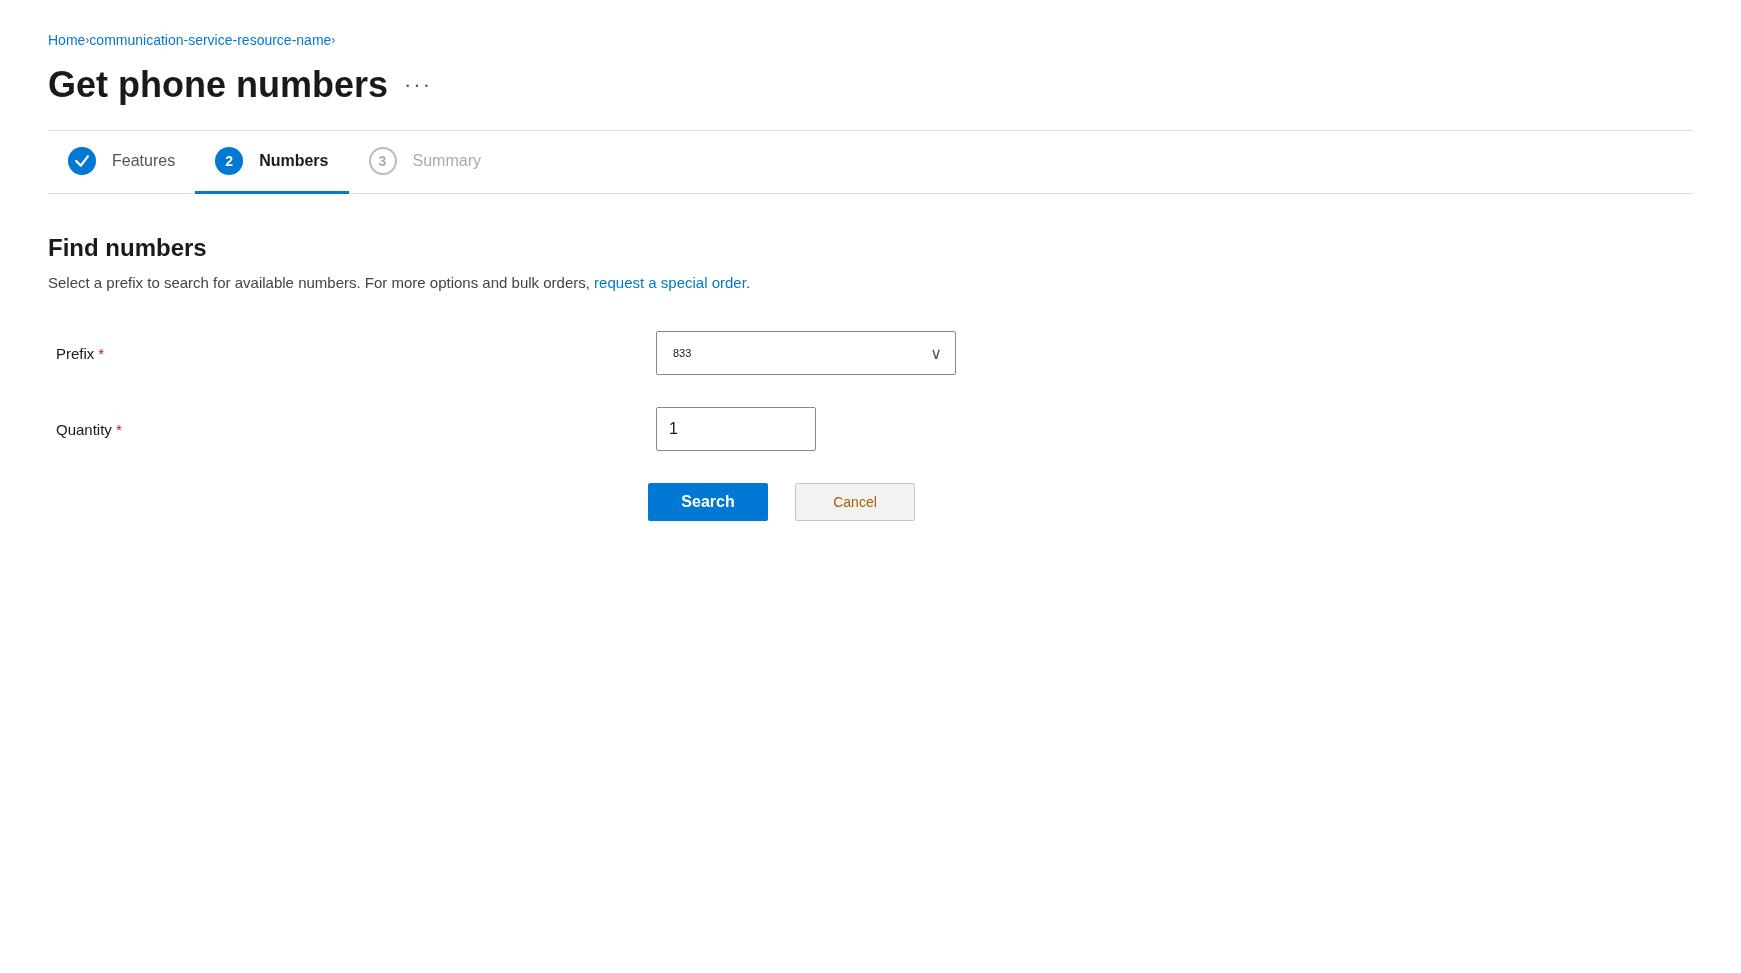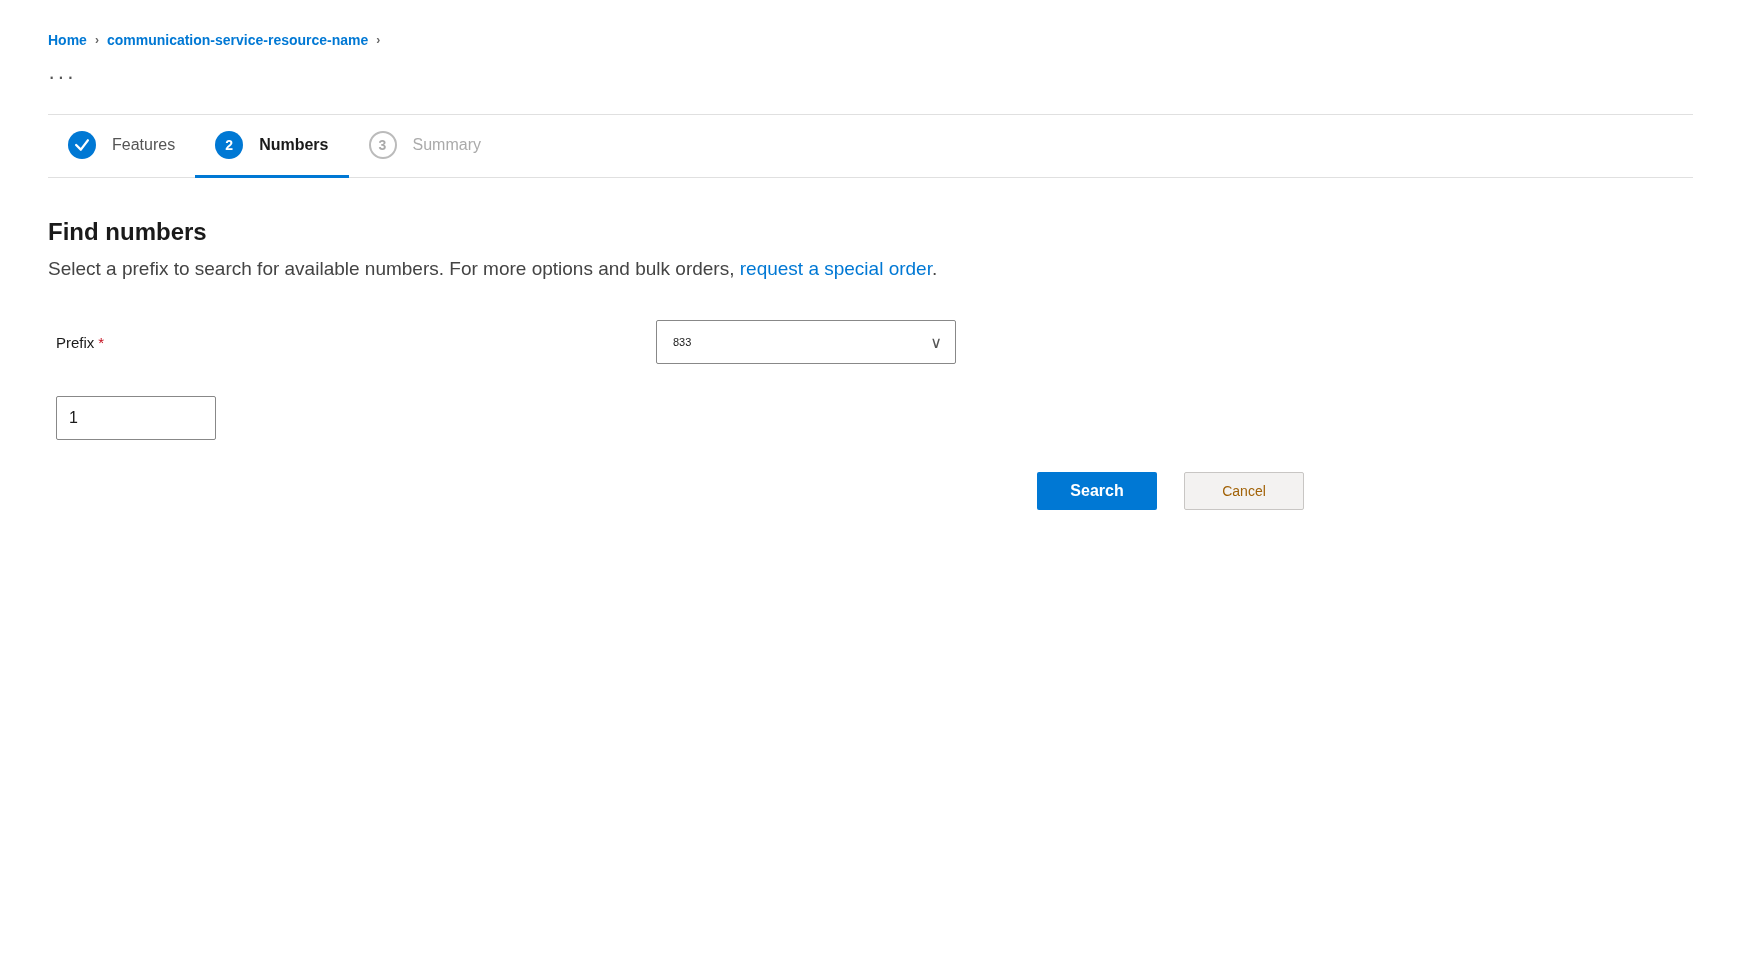--- a/index.html
+++ b/index.html
@@ -13,24 +13,22 @@
       background: #ffffff;
       color: #333333;
       width: 1741px;
       min-height: 973px;
       padding: 32px 48px;
     }
 
     .breadcrumb {
       display: flex;
       align-items: center;
-      gap: 8px;
       margin-bottom: 16px;
       font-size: 14px;
-      font-weight: bold;
     }
 
     .breadcrumb-link {
       color: #0078d4;
       text-decoration: none;
       cursor: pointer;
     }
 
     .breadcrumb-separator {
       color: #666;
@@ -128,21 +126,21 @@
     }
 
     .section-title {
       font-size: 24px;
       font-weight: 600;
       color: #1a1a1a;
       margin-bottom: 12px;
     }
 
     .section-description {
-      font-size: 19px;
+      font-size: 15px;
       color: #444;
       margin-bottom: 40px;
     }
 
     .section-description a {
       color: #0078d4;
       text-decoration: none;
     }
 
     .form-group {
@@ -200,21 +198,20 @@
       font-size: 16px;
       padding: 0 12px;
       color: #1a1a1a;
     }
 
     .buttons-row {
       display: flex;
       align-items: center;
       gap: 27px;
       margin-left: 600px;
-      justify-content: center;
     }
 
     .btn-search {
       background: #0078d4;
       color: #fff;
       border: none;
       border-radius: 2px;
       font-size: 16px;
       font-weight: 600;
       padding: 10px 32px;
@@ -238,20 +235,21 @@
 <body>
 
 <nav class="breadcrumb">
   <a class="breadcrumb-link">Home</a>
   <span class="breadcrumb-separator">›</span>
   <a class="breadcrumb-link">communication-service-resource-name</a>
   <span class="breadcrumb-separator">›</span>
 </nav>
 
 <div class="page-header">
+  <h1 class="page-title">Get phone numbers</h1>
   <span class="page-menu-dots">···</span>
 </div>
 
 <hr class="divider">
 
 <div class="tabs-container">
 
   <div class="tab">
     <div class="tab-icon completed">
       <svg viewBox="0 0 12 12" xmlns="http://www.w3.org/2000/svg">
@@ -298,20 +296,23 @@
         <option value="855">855</option>
         <option value="866">866</option>
         <option value="877">877</option>
         <option value="888">888</option>
       </select>
       <span class="select-arrow">∨</span>
     </div>
   </div>
 
   <div class="form-group">
+    <label class="form-label">
+      <span>Quantity</span><span class="required-star">*</span>
+    </label>
     <input type="number" class="quantity-input" value="1" min="1" style="">
   </div>
 
   <div class="buttons-row">
     <button class="btn-search">Search</button>
     <button class="btn-cancel">Cancel</button>
   </div>
 
 </div>
 

